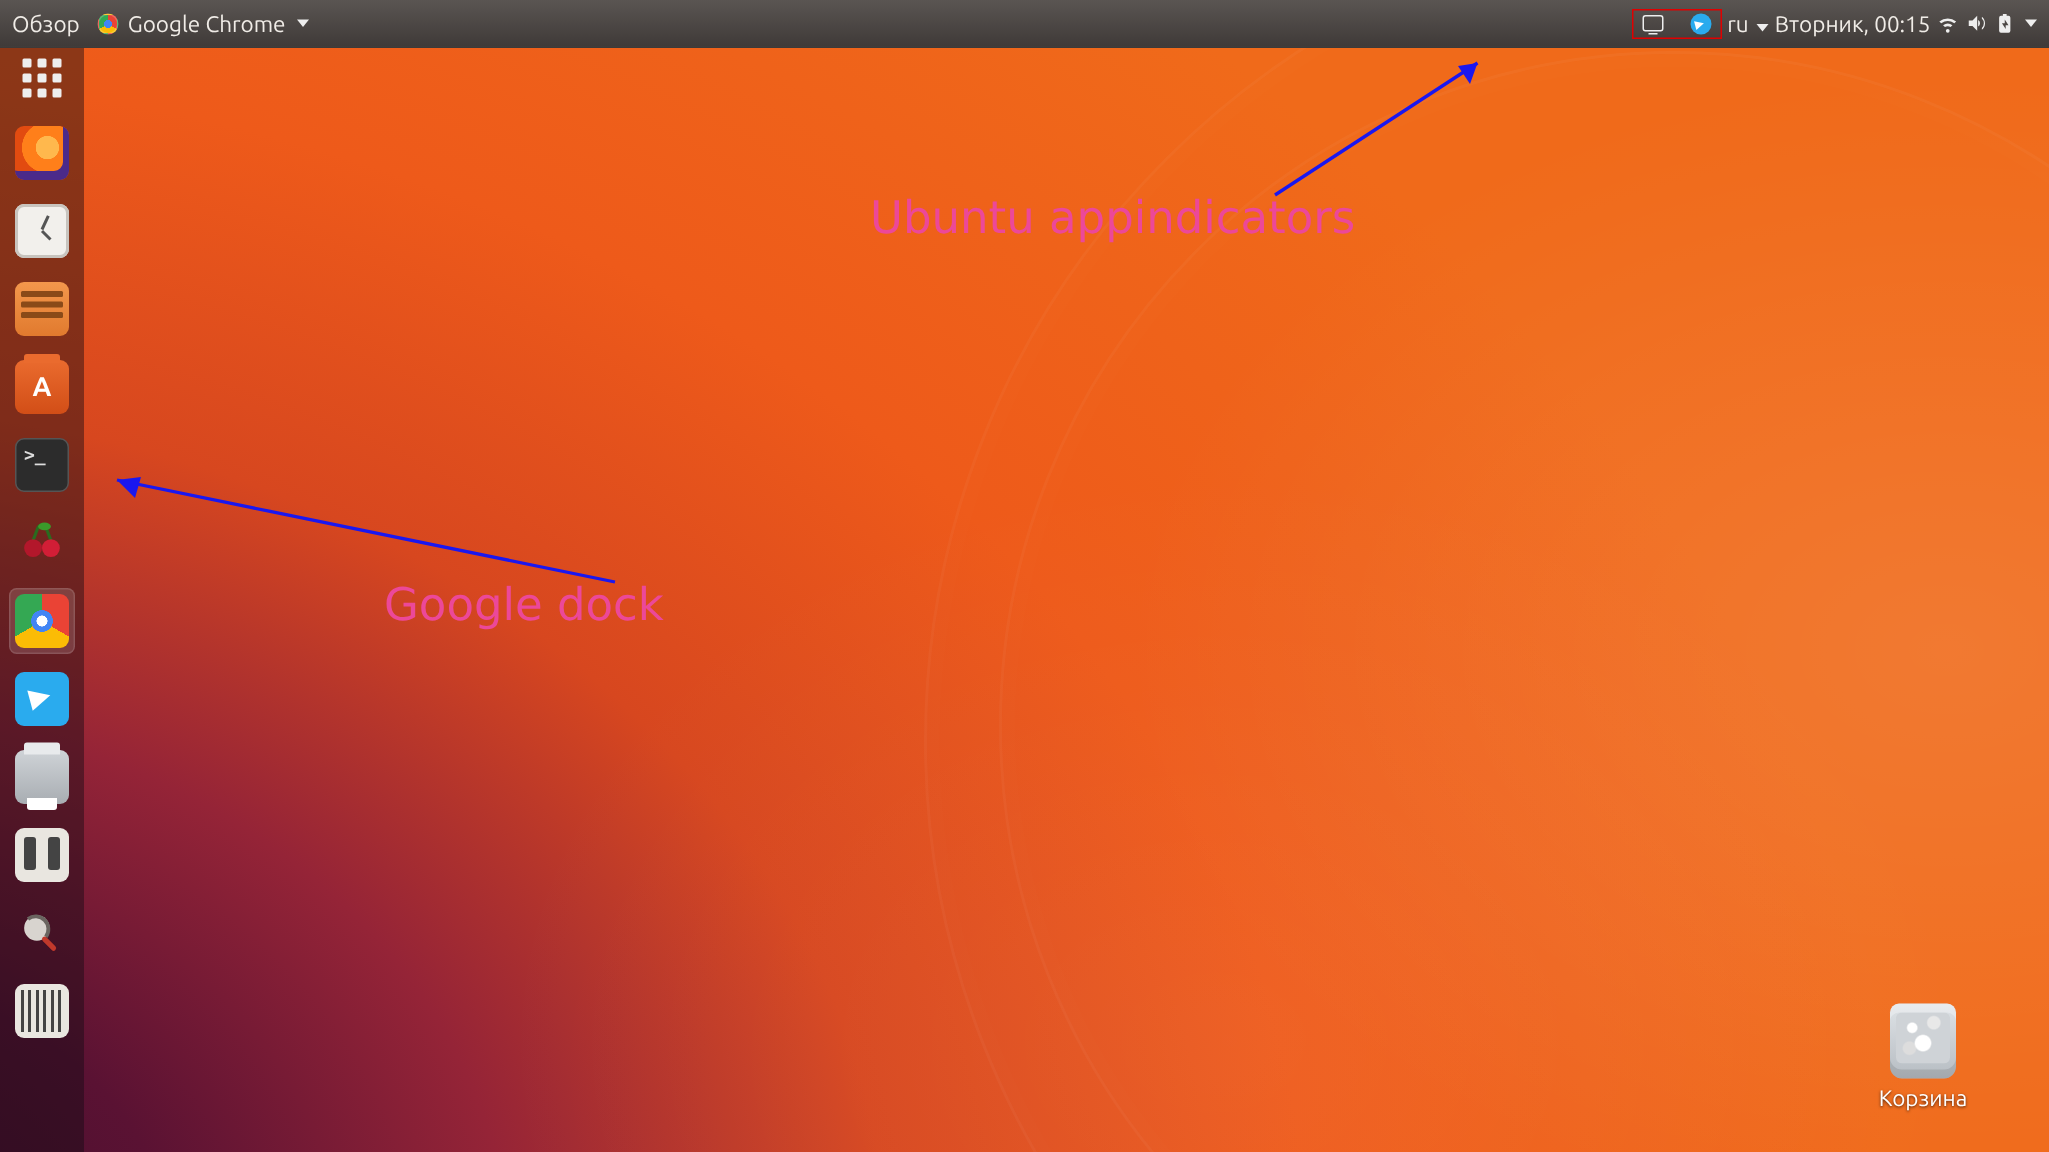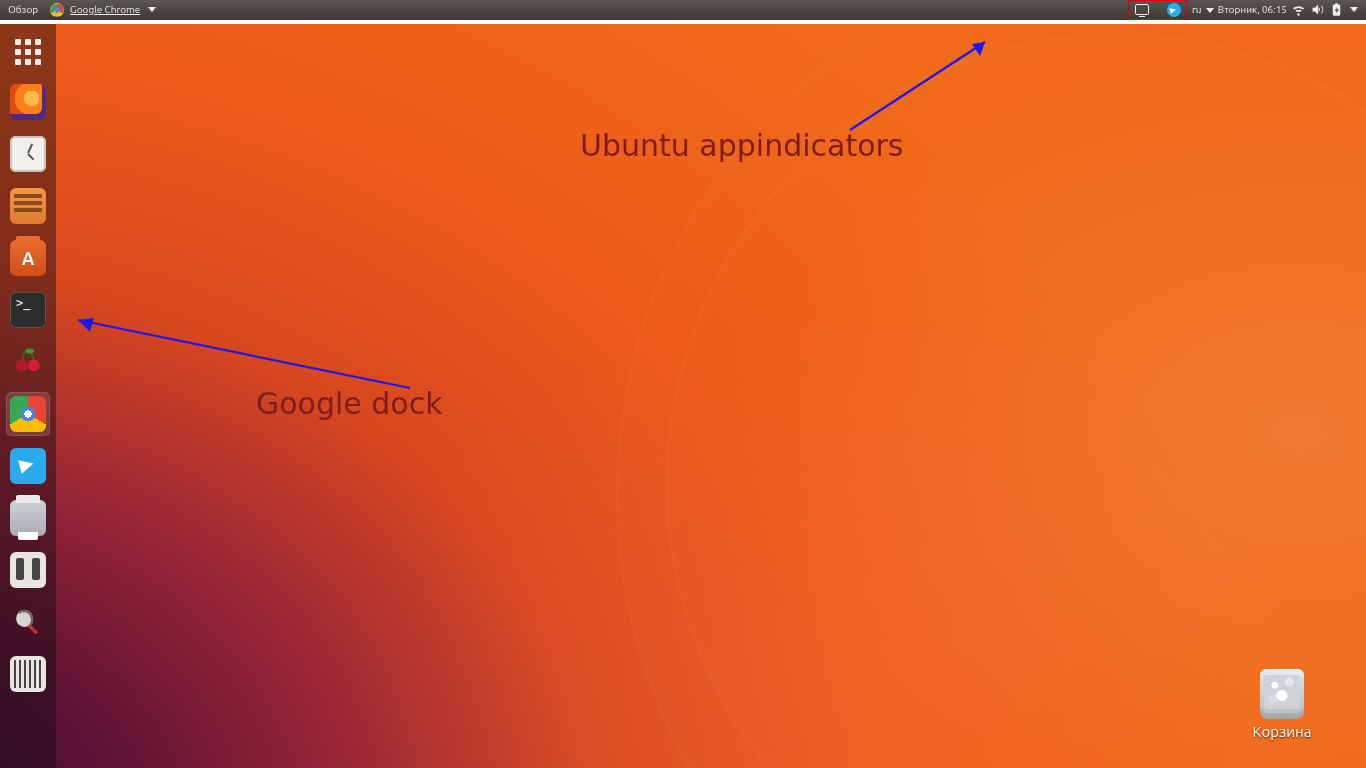--- a/index.html
+++ b/index.html
@@ -1,30 +1,30 @@
 <!DOCTYPE html>
 <html><head>
 <meta charset="utf-8">
 <style>
   * { margin: 0; padding: 0; box-sizing: border-box; }
   html, body { width: 1366px; height: 768px; overflow: hidden; font-family: "Ubuntu", "DejaVu Sans", sans-serif; }
   body { position: relative; }
 
   
   .topbar {
-    position: absolute; top: 0; left: 0; right: 0; height: 20px;
+    position: absolute; top: 0; left: 0; right: 0; height: 32px;
     background: linear-gradient(to bottom, #5a5552, #3f3a38);
     color: #f0ece7; display: flex; align-items: center;
-    font-size: 10px; padding: 0 8px; z-index: 100;
+    font-size: 15px; padding: 0 8px; z-index: 100;
     border-bottom: 1px solid rgba(0,0,0,.3);
   }
   .topbar .left { display:flex; align-items:center; gap:12px; }
   .topbar .spacer { flex: 1; }
   .topbar .right { display:flex; align-items:center; gap:4px; }
-  .app-menu { display:flex; align-items:center; gap:6px;text-decoration:underline; }
+  .app-menu { display:flex; align-items:center; gap:6px; }
   .app-menu .chrome-icon {
     width:14px; height:14px; border-radius:50%;
     background:
       radial-gradient(circle at 50% 50%, #4285f4 0 30%, transparent 31%),
       conic-gradient(#ea4335 0 120deg, #fbbc05 120deg 240deg, #34a853 240deg 360deg);
     border:1px solid rgba(255,255,255,.2);
   }
   .tri-down {
     width:0; height:0; border-left:4px solid transparent; border-right:4px solid transparent;
     border-top:5px solid #eee; display:inline-block; margin-left:2px;
@@ -127,21 +127,21 @@
     position:relative;
   }
   .desktop-trash .can::before{content:"";position:absolute;left:4px;right:4px;top:6px;bottom:10px;background:
     radial-gradient(circle at 30% 30%, #fff 0 3px, transparent 4px),
     radial-gradient(circle at 70% 20%, #e8e8e8 0 4px, transparent 5px),
     radial-gradient(circle at 50% 60%, #fff 0 5px, transparent 6px),
     radial-gradient(circle at 25% 70%, #ddd 0 4px, transparent 5px);
     background-color:#cfd3d7; border-radius:4px;}
 
   
-  .annotation-text { position:absolute; color:#7f1d1d; font-size:30px; font-family:"DejaVu Sans",sans-serif; }
+  .annotation-text { position:absolute; color:#ec4899; font-size:30px; font-family:"DejaVu Sans",sans-serif; }
   .arrow { position:absolute; }
   .arrow line { stroke:#1a17f0; stroke-width:2.2; }
   .arrow polygon { fill:#1a17f0; }
 
 </style>
 </head>
 <body>
 
 <div class="topbar">
   <div class="left">
@@ -159,21 +159,21 @@
           <span class="ind-monitor"></span>
         </span>
       <span class="ic">
           <span class="ind-telegram"></span>
         </span>
     </span>
     <span>
       <span>ru</span>
       <span class="tri-down"></span>
     </span>
-    <span>Вторник, 06:15</span>
+    <span>Вторник, 00:15</span>
     <span class="ic">
       <svg viewBox="0 0 24 24">
           <path d="M12 18a2 2 0 100 4 2 2 0 000-4zm-5-4a9 9 0 0110 0l-2 2a6 6 0 00-6 0zm-4-4a15 15 0 0118 0l-2 2a12 12 0 00-14 0z"></path>
         </svg>
     </span>
     <span class="ic">
       <svg viewBox="0 0 24 24">
           <path d="M4 9v6h4l5 5V4L8 9H4zm12 3a4 4 0 00-2-3.5v7A4 4 0 0016 12zm2-7v2a7 7 0 010 10v2a9 9 0 000-14z"></path>
         </svg>
     </span>

